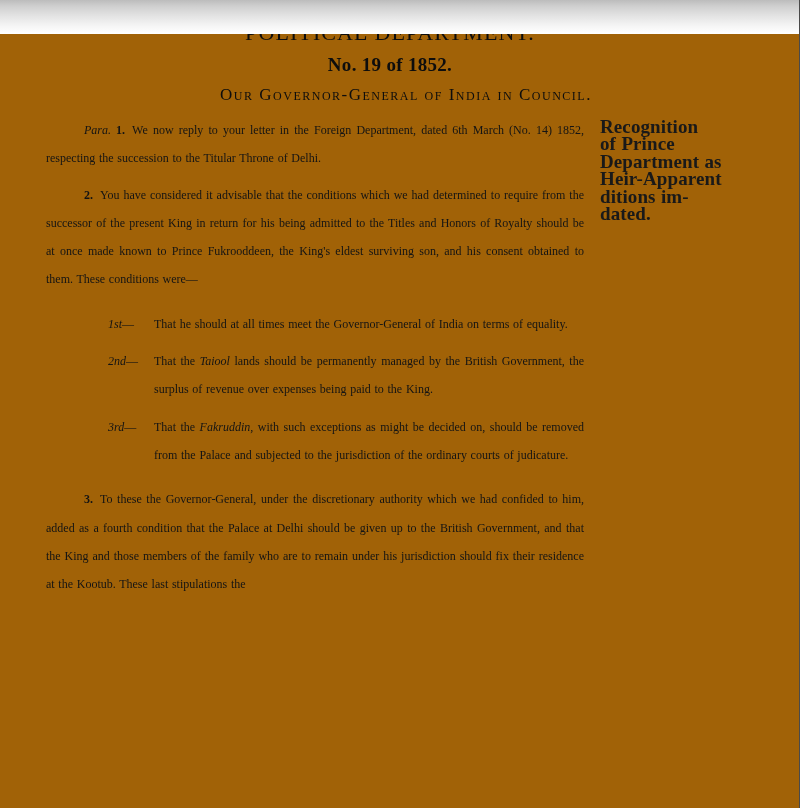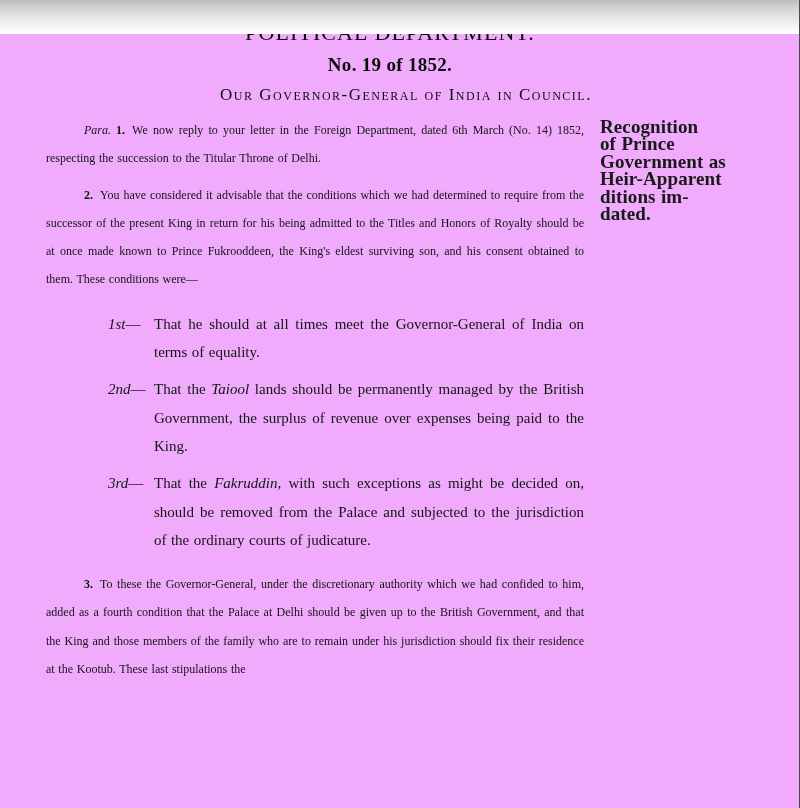--- a/index.html
+++ b/index.html
@@ -6,21 +6,21 @@
   html, body {
     margin: 0;
     padding: 0;
     background: #ffffff;
   }
 
   .page {
     position: relative;
     width: 800px;
     height: 808px;
-    background: #f0abfc;
+    background: #a16207;
     overflow: hidden;
     border-right: 1.5px solid #4a4a4a;
     box-sizing: border-box;
     font-family: "Liberation Serif", "DejaVu Serif", serif;
     color: #141414;
     padding-left: 36px;
   }
 
   
   .scan-gradient {
@@ -128,21 +128,21 @@
   
   .conditions {
     margin: 16px 0 0 0;
     padding: 0;
     list-style: none;
   }
   .condition {
     position: relative;
     margin: 0 0 9px 0;
     padding-left: 108px;
-    font-size: 15px;
+    font-size: 12px;
     line-height: 28.3px;
     text-align: justify;
     text-align-last: left;
     word-spacing: 0.7px;
   }
   .condition .ordinal {
     position: absolute;
     left: 62px;
     top: 0;
     font-style: italic;
@@ -181,21 +181,21 @@
 
   <div class="doc-title">POLITICAL DEPARTMENT.</div>
 
   <div class="doc-number">No. 19 of 1852.</div>
 
   <div class="doc-subtitle">Our Governor-General of India in Council.</div>
 
   <div class="margin-note">
     <div>Recognition</div>
     <div>of Prince</div>
-    <div>Government as</div>
+    <div>Department as</div>
     <div>Heir-Apparent</div>
     <div>ditions im-</div>
     <div>dated.</div>
   </div>
 
   <div class="body-column">
 
     <p class="para">
       <span class="lead-indent"></span><span class="para-label">Para.</span>
       <span class="num">1.</span><span class="gap-after-num"></span><span>We now reply to your letter in the Foreign Department, dated 6th March (No. 14) 1852, respecting the succession to the Titular Throne of Delhi.</span>

